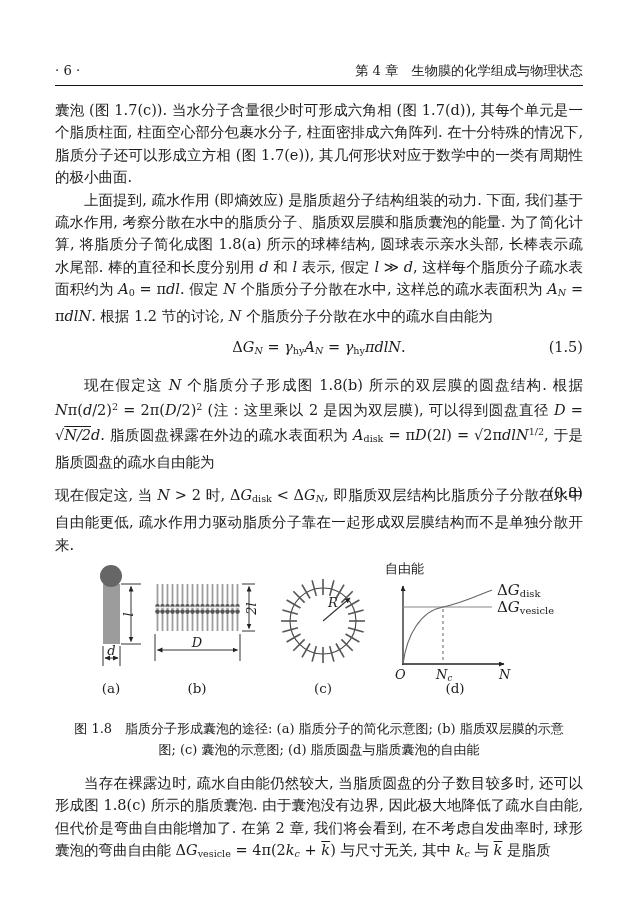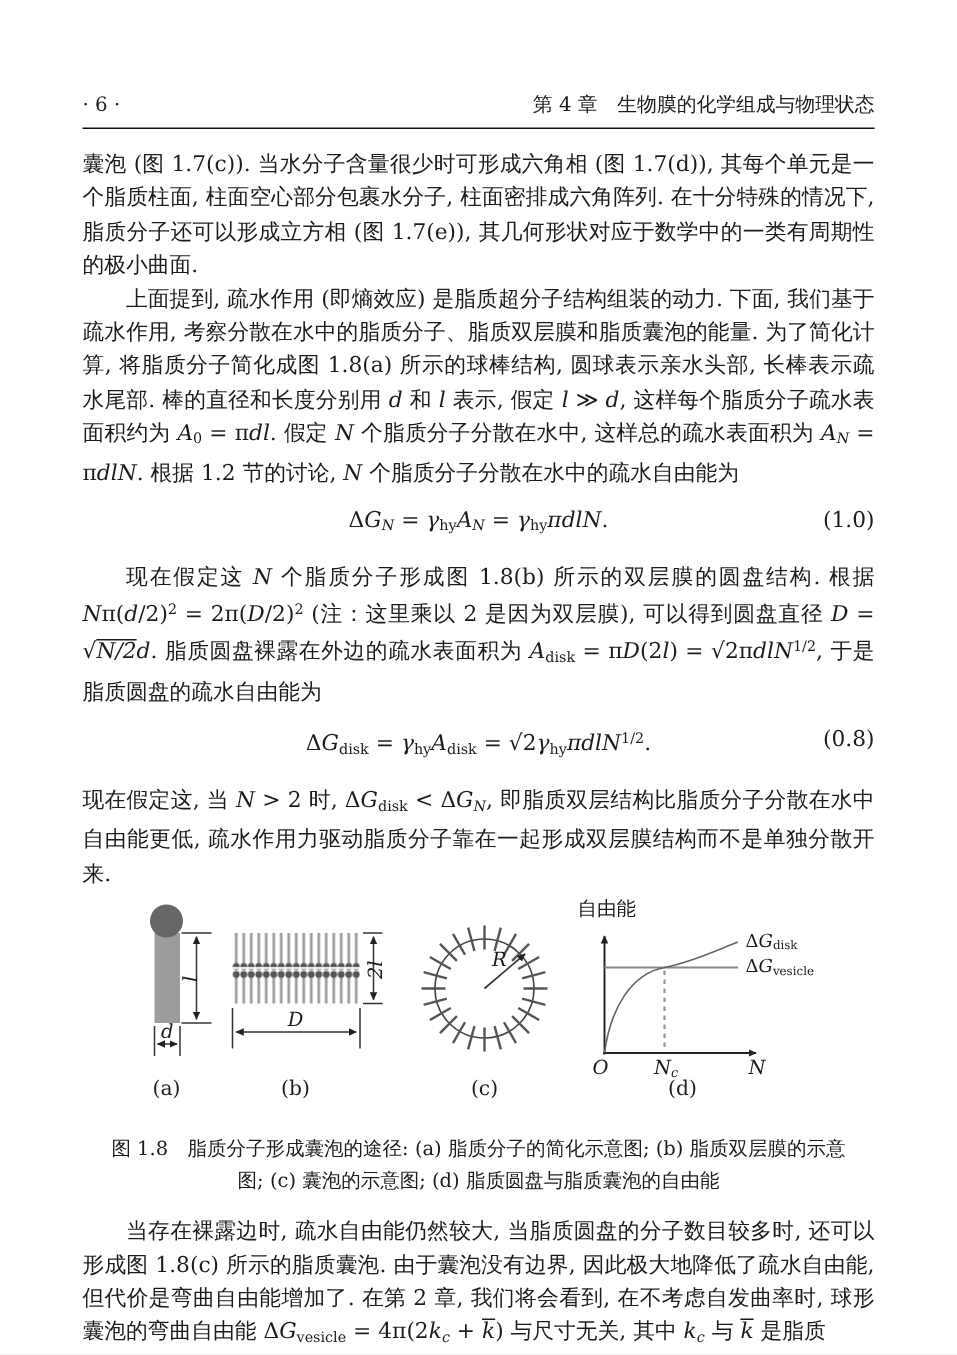--- a/index.html
+++ b/index.html
@@ -27,48 +27,47 @@
   .subi{font-size:66%;vertical-align:-0.25em;font-style:italic;}
   .sup{font-size:66%;vertical-align:0.5em;}
   .equation{position:relative;text-align:center;margin:9px 0 11px 0;line-height:22px;}
   .eqnum{position:absolute;right:0;top:0;}
   .figure{position:relative;width:528px;height:138px;margin-top:6px;}
   .figure svg{position:absolute;left:0;top:0;}
   .flabel{position:absolute;font-size:13px;line-height:1;white-space:nowrap;}
   .it{font-style:italic;}
   .rot{transform:rotate(-90deg);transform-origin:center;}
   .ctr{text-align:center;}
-  .small-math{font-size:12px;}
+  .small-math{font-size:15px;}
   .caption{margin:18px auto 0 auto;max-width:492px;text-align:center;font-size:13px;line-height:21px;}
   .last-para{margin-top:12px;}
 </style>
 </head>
 <body>
 
 <div class="page">
 
   <div class="pghead">
     <span>· 6 ·</span>
     <span>第 4 章　生物膜的化学组成与物理状态</span>
   </div>
   <div class="rule"></div>
 
   <p class="para first-para"><span>囊泡 (图 1.7(c)). 当水分子含量很少时可形成六角相 (图 1.7(d)), 其每个单元是一个脂质柱面, 柱面空心部分包裹水分子, 柱面密排成六角阵列. 在十分特殊的情况下, 脂质分子还可以形成立方相 (图 1.7(e)), 其几何形状对应于数学中的一类有周期性的极小曲面.</span></p>
 
   <p class="para indent"><span>上面提到, 疏水作用 (即熵效应) 是脂质超分子结构组装的动力. 下面, 我们基于疏水作用, 考察分散在水中的脂质分子、脂质双层膜和脂质囊泡的能量. 为了简化计算, 将脂质分子简化成图 1.8(a) 所示的球棒结构, 圆球表示亲水头部, 长棒表示疏水尾部. 棒的直径和长度分别用 </span><span class="i">d</span><span> 和 </span><span class="i">l</span><span> 表示, 假定 </span><span class="i">l</span><span> ≫ </span><span class="i">d</span><span>, 这样每个脂质分子疏水表面积约为 </span><span class="i">A</span><span class="sub">0</span><span> = π</span><span class="i">dl</span><span>. 假定 </span><span class="i">N</span><span> 个脂质分子分散在水中, 这样总的疏水表面积为 </span><span class="i">A</span><span class="subi">N</span><span> = π</span><span class="i">dlN</span><span>. 根据 1.2 节的讨论, </span><span class="i">N</span><span> 个脂质分子分散在水中的疏水自由能为</span></p>
 
   <div class="equation">
     <span><span>Δ</span><span class="i">G</span><span class="subi">N</span><span> = </span><span class="i">γ</span><span class="sub">hy</span><span class="i">A</span><span class="subi">N</span><span> = </span><span class="i">γ</span><span class="sub">hy</span><span class="i">πdlN</span><span>.</span></span>
-    <span class="eqnum">(1.0)</span>
+    <span class="eqnum">(1.5)</span>
   </div>
 
   <p class="para indent"><span>现在假定这 </span><span class="i">N</span><span> 个脂质分子形成图 1.8(b) 所示的双层膜的圆盘结构. 根据 </span><span class="i">N</span><span>π(</span><span class="i">d</span><span>/2)</span><span class="sup">2</span><span> = 2π(</span><span class="i">D</span><span>/2)</span><span class="sup">2</span><span> (注：这里乘以 2 是因为双层膜), 可以得到圆盘直径 </span><span class="i">D</span><span> = √</span><span class="i ol">N/2</span><span class="i">d</span><span>. 脂质圆盘裸露在外边的疏水表面积为 </span><span class="i">A</span><span class="sub">disk</span><span> = π</span><span class="i">D</span><span>(2</span><span class="i">l</span><span>) = √2π</span><span class="i">dlN</span><span class="sup">1/2</span><span>, 于是脂质圆盘的疏水自由能为</span></p>
 
   <div class="equation">
-    <span><span>Δ</span><span class="i">G</span><span class="sub">disk</span><span> = </span><span class="i">γ</span><span class="sub">hy</span><span class="i">A</span><span class="sub">disk</span><span> = √2</span><span class="i">γ</span><span class="sub">hy</span><span class="i">πdlN</span><span class="sup">1/2</span><span>.</span></span>
     <span class="eqnum">(0.8)</span>
   </div>
 
   <p class="para"><span>现在假定这, 当 </span><span class="i">N</span><span> &gt; 2 时, Δ</span><span class="i">G</span><span class="sub">disk</span><span> &lt; Δ</span><span class="i">G</span><span class="subi">N</span><span>, 即脂质双层结构比脂质分子分散在水中自由能更低, 疏水作用力驱动脂质分子靠在一起形成双层膜结构而不是单独分散开来.</span></p>
 
   <div class="figure">
     <svg width="528" height="138" viewBox="0 0 528 138">
       <defs>
         <marker id="arr" orient="auto-start-reverse" markerWidth="8" markerHeight="7" refX="5" refY="2.5" markerUnits="userSpaceOnUse">
           <path d="M0,0 L5.5,2.5 L0,5 Z" fill="#222"></path>

